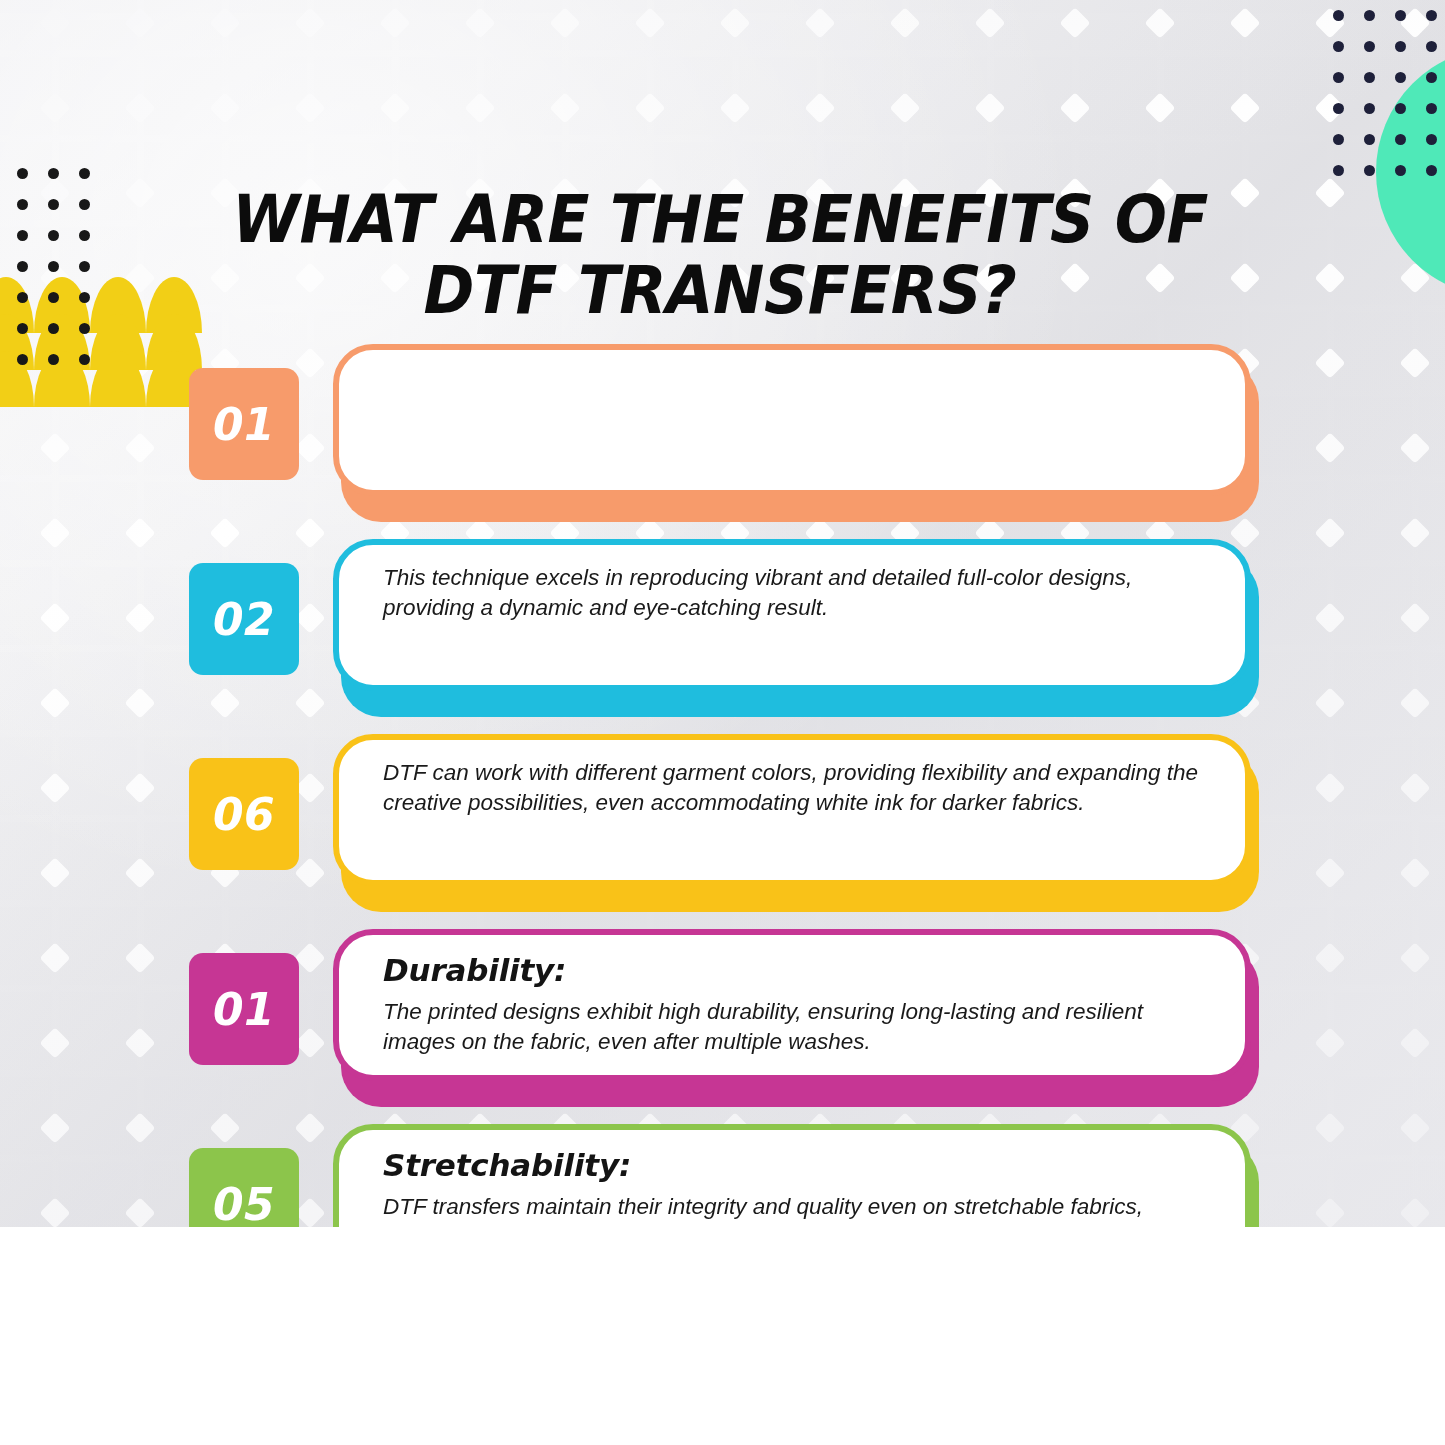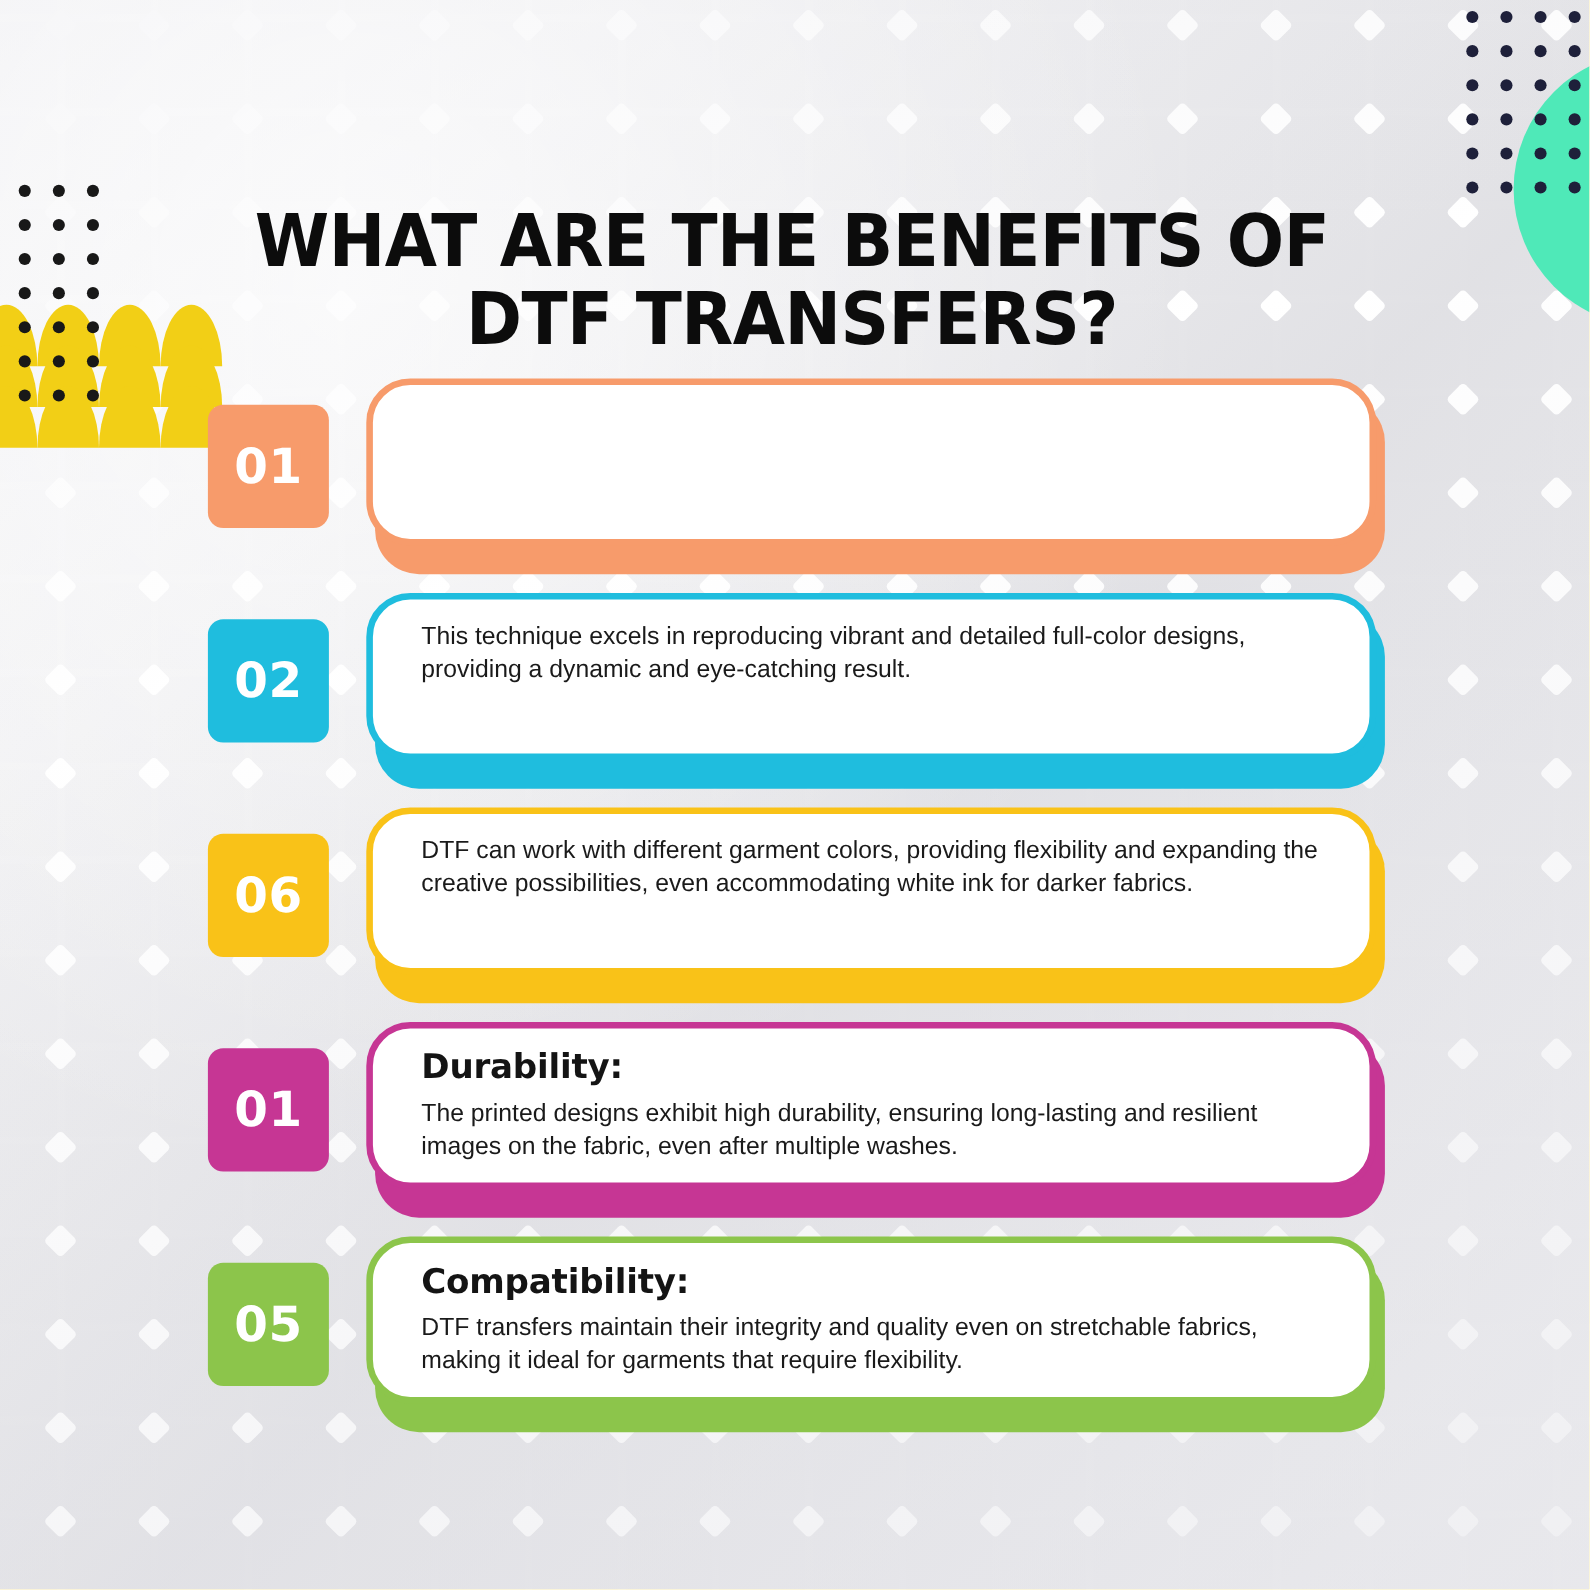--- a/index.html
+++ b/index.html
@@ -3,24 +3,25 @@
 <meta charset="utf-8">
 <style>
   html, body {
     margin: 0;
     padding: 0;
     background: #ffffff;
   }
   .canvas {
     position: relative;
     width: 1445px;
-    height: 1445px;
+    height: 1227px;
     overflow: hidden;
-    background: #fde047;
+    background: #8b5cf6;
     font-family: "Liberation Sans", sans-serif;
+    font-style: italic;
   }
 
   
   .bg-grid {
     position: absolute;
     inset: 0;
     background-color: #fbfbfc;
     background-image:
       linear-gradient(135deg, rgba(255,255,255,0.55) 0%, rgba(222,222,226,0.9) 55%, rgba(236,236,239,0.8) 100%),
       repeating-linear-gradient(0deg, rgba(255,255,255,0.95) 0px, rgba(255,255,255,0.95) 7px, rgba(255,255,255,0) 7px, rgba(255,255,255,0) 85px),
@@ -595,20 +596,20 @@
             <h3>Durability:</h3>
             <p>The printed designs exhibit high durability, ensuring long-lasting and resilient images on the fabric, even after multiple washes.</p>
           </div>
         </div>
       </div>
       <div class="row">
         <div class="badge" style="background: rgb(140, 197, 75);">05</div>
         <div class="card-wrap">
           <div class="card-shadow" style="background: rgb(140, 197, 75);"></div>
           <div class="card" style="border-color: rgb(140, 197, 75);">
-            <h3>Compatibility:</h3>
+            <h3>Stretchability:</h3>
             <p>DTF transfers maintain their integrity and quality even on stretchable fabrics, making it ideal for garments that require flexibility.</p>
           </div>
         </div>
       </div>
     </div>
 
 </div>
 
 </body></html>

